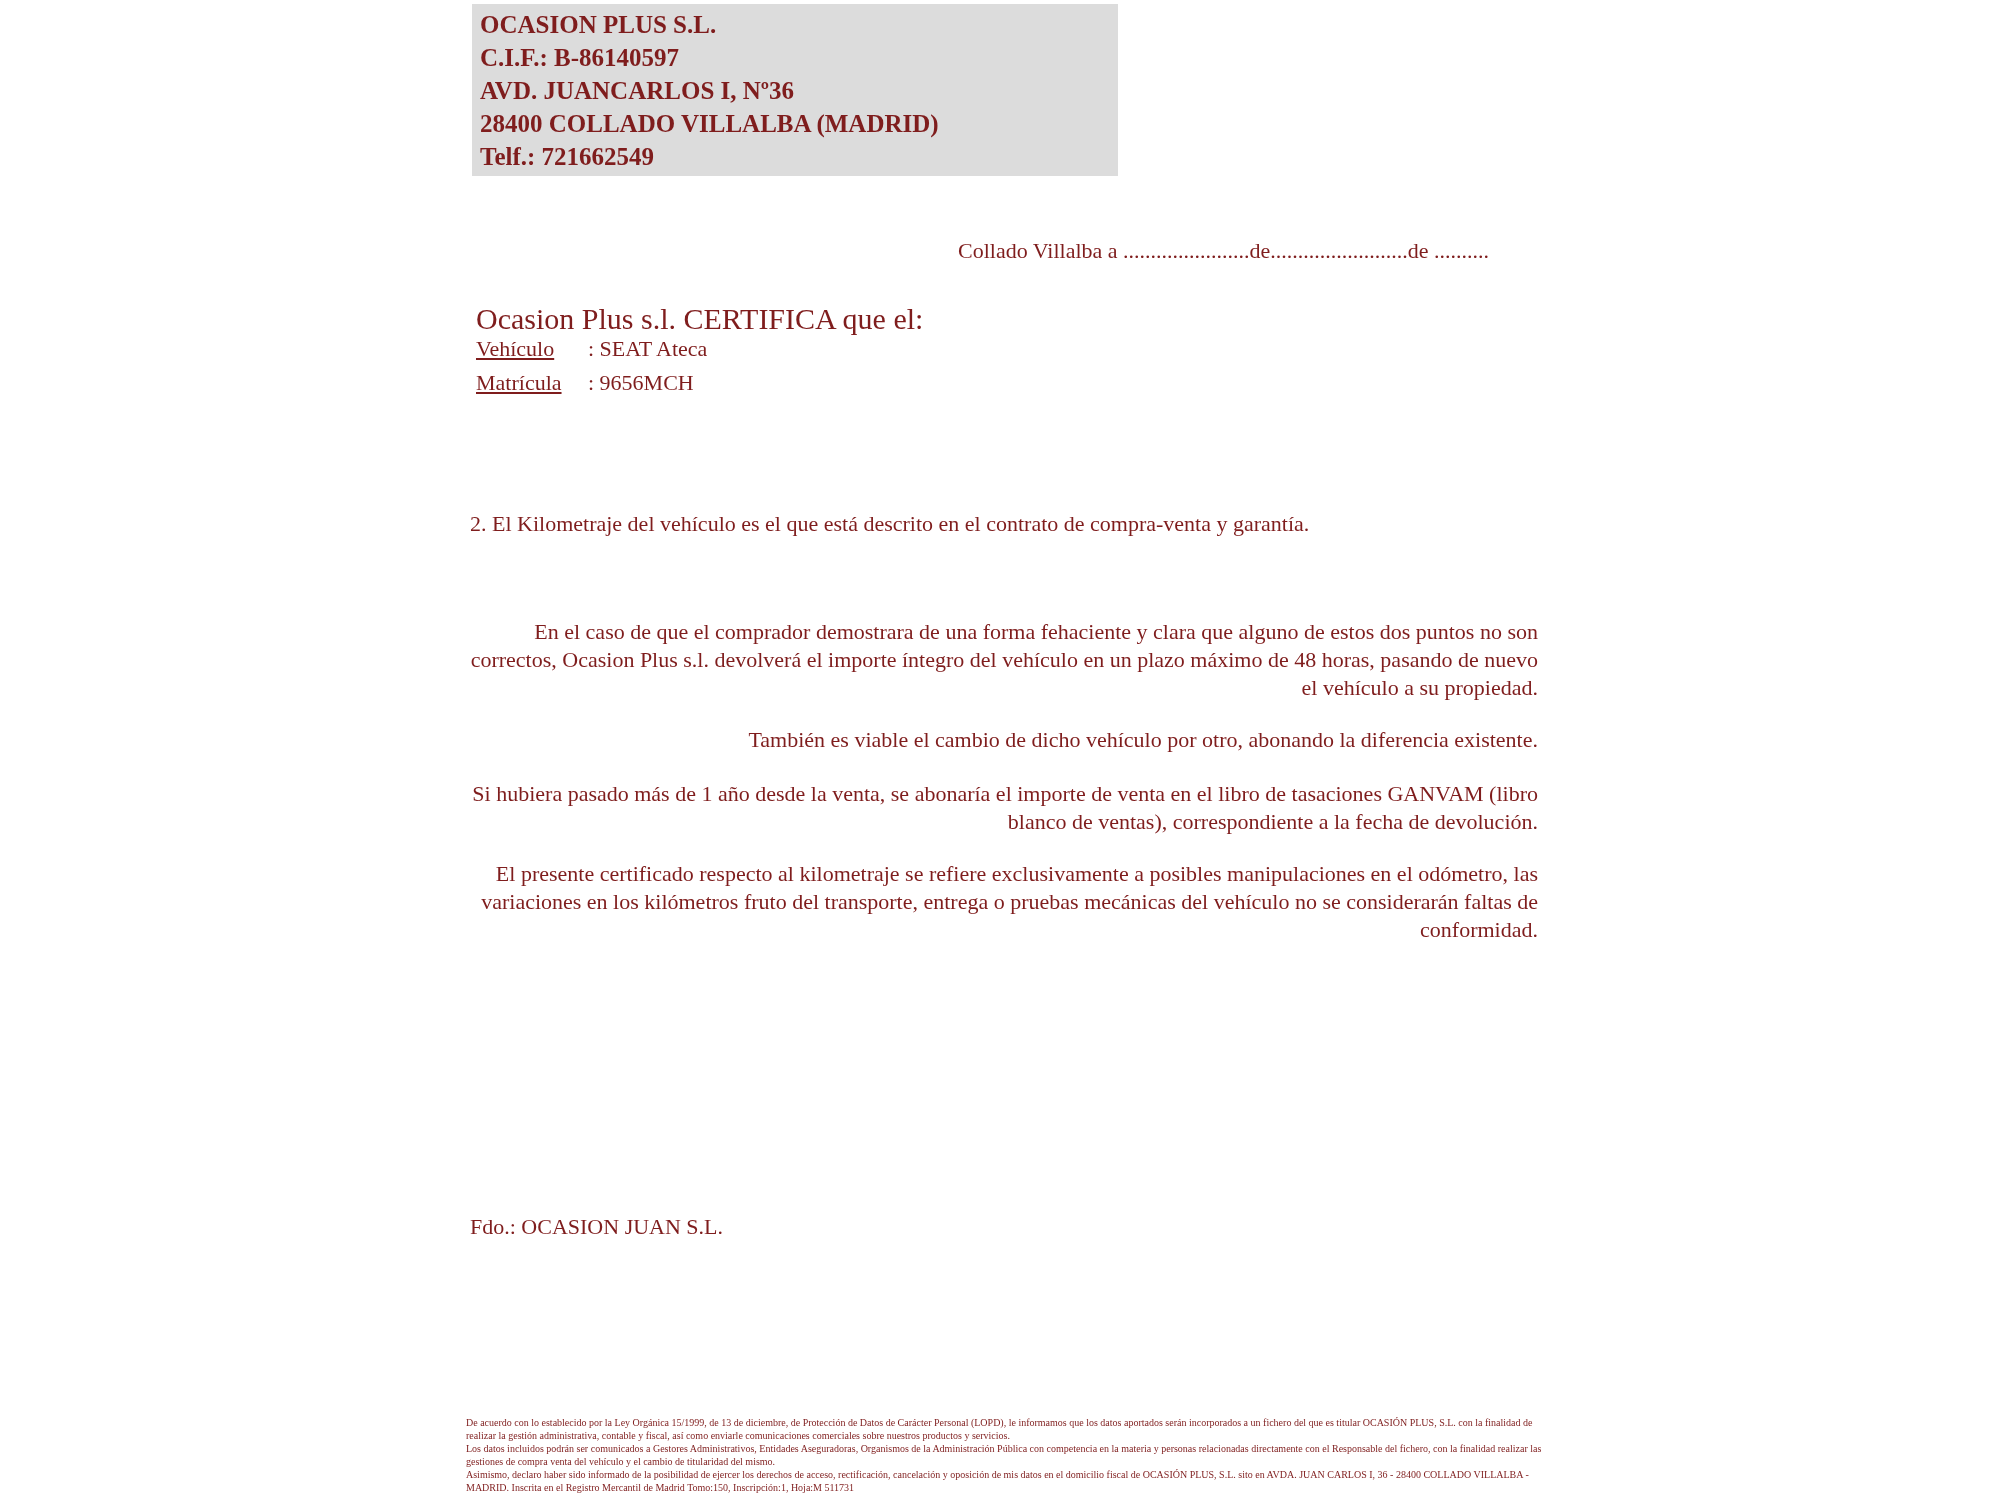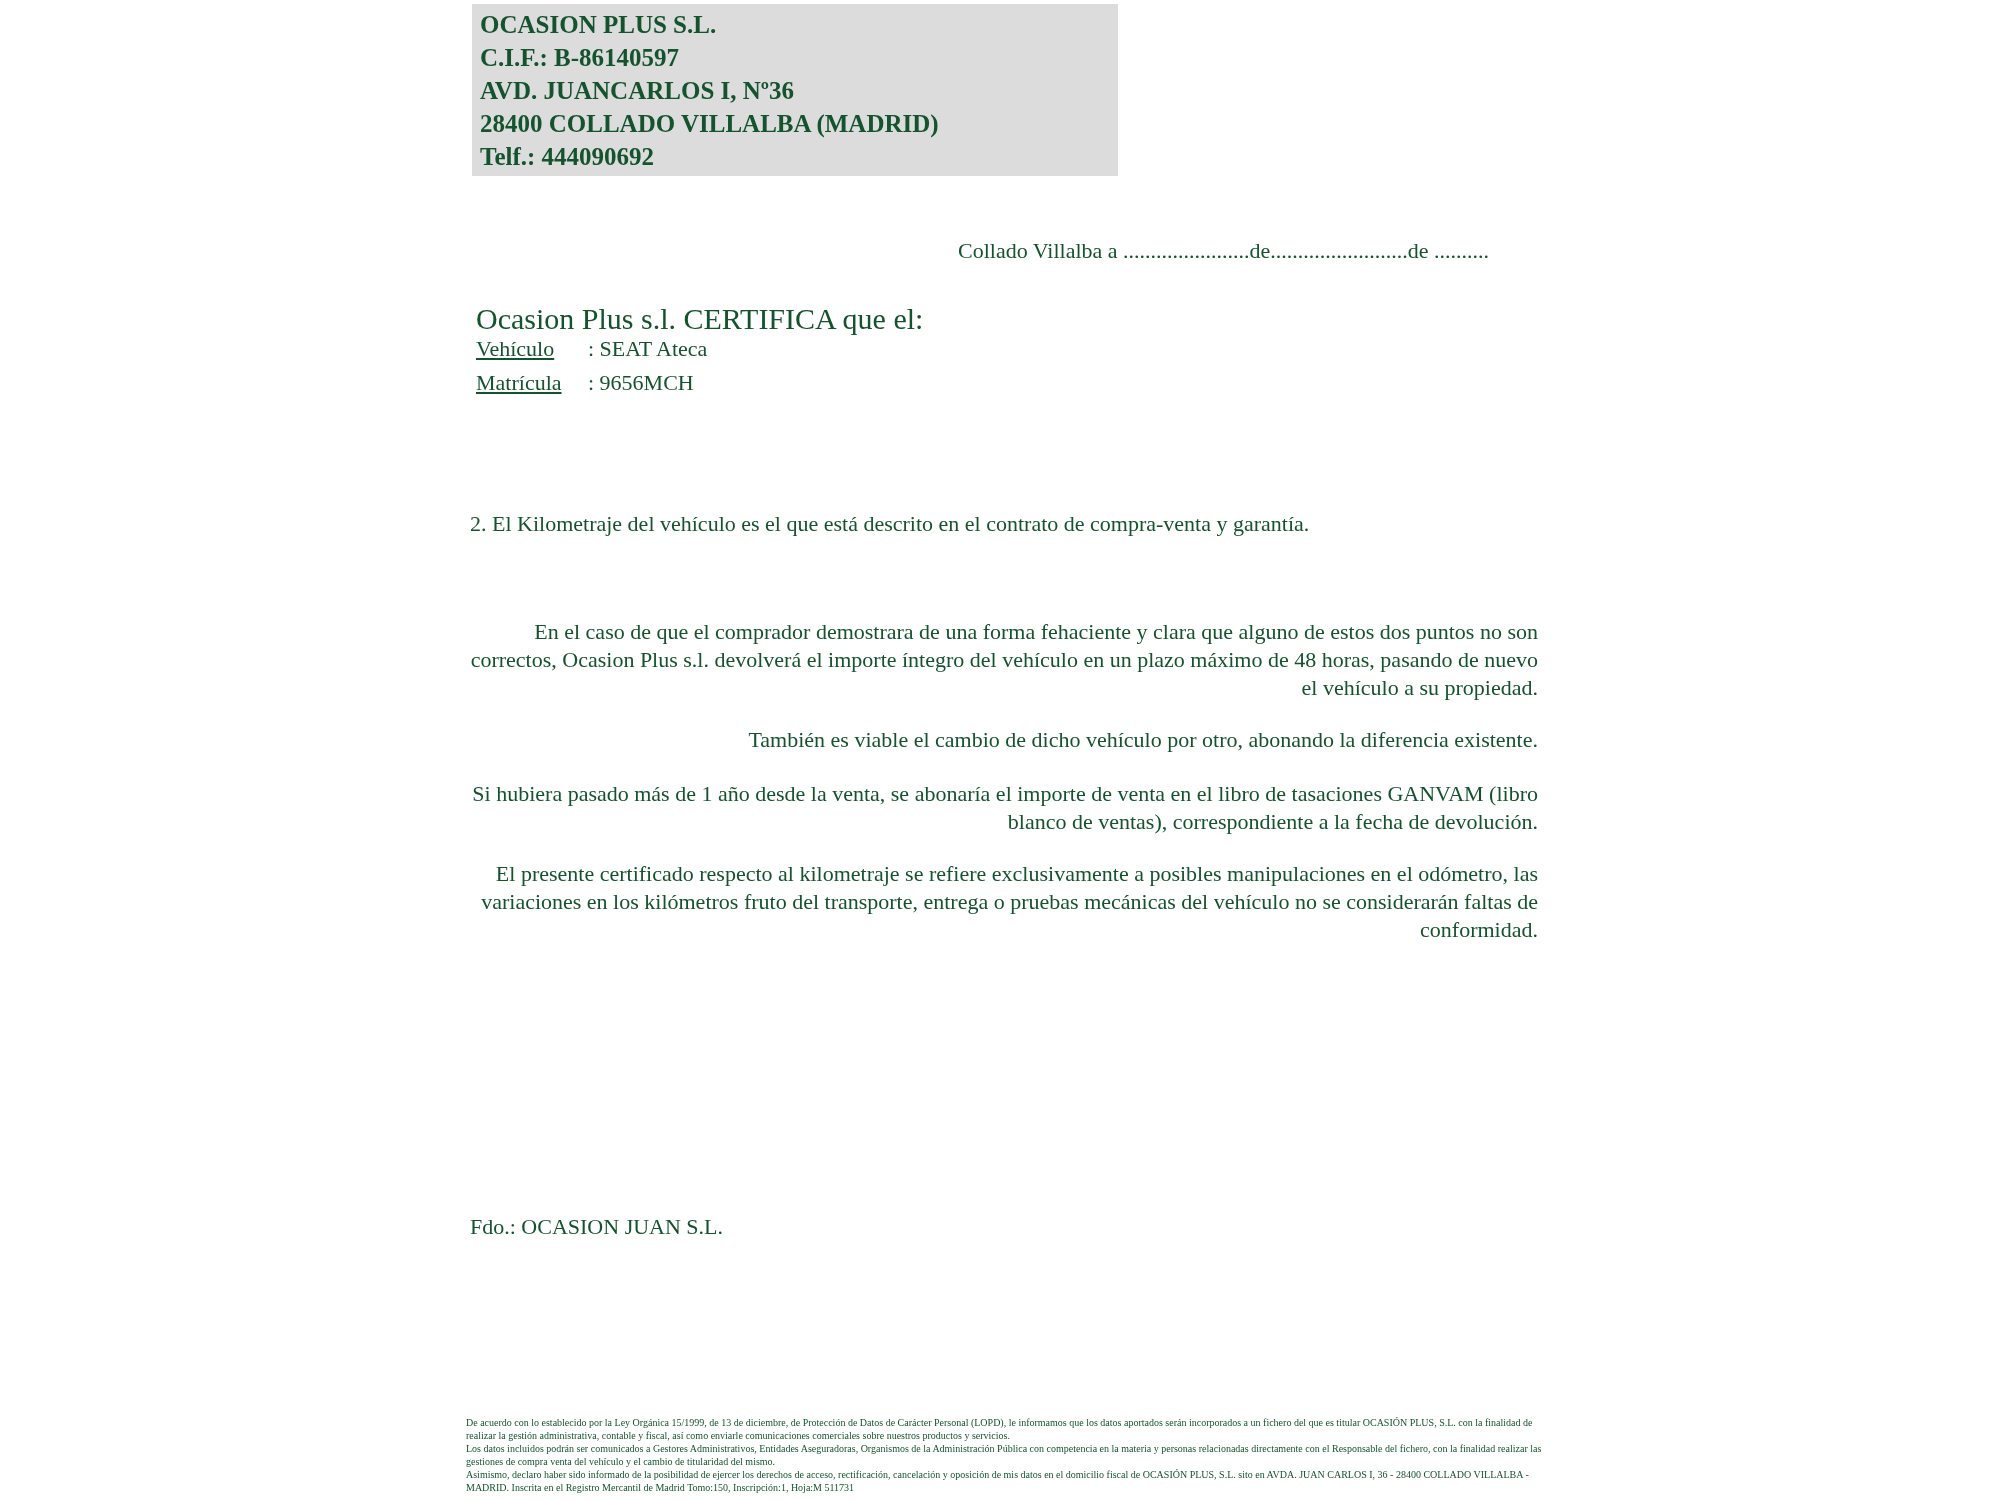--- a/index.html
+++ b/index.html
@@ -6,21 +6,21 @@
     margin: 0;
     padding: 0;
     background: #ffffff;
   }
   .page {
     position: relative;
     width: 2000px;
     height: 1500px;
     background: #ffffff;
     font-family: "Liberation Serif", "DejaVu Serif", serif;
-    color: #14532d;
+    color: #7f1d1d;
     overflow: hidden;
   }
 
   
   .letterhead {
     position: absolute;
     left: 472px;
     top: 4px;
     width: 646px;
     height: 172px;
@@ -115,21 +115,21 @@
 </head>
 <body>
 
 <div class="page">
 
   <div class="letterhead" style="background: rgb(220, 220, 220);">
     <div class="lh-line">OCASION PLUS S.L.</div>
     <div class="lh-line">C.I.F.: B-86140597</div>
     <div class="lh-line">AVD. JUANCARLOS I, Nº36</div>
     <div class="lh-line">28400 COLLADO VILLALBA (MADRID)</div>
-    <div class="lh-line">Telf.: 444090692</div>
+    <div class="lh-line">Telf.: 721662549</div>
   </div>
 
   <div class="date-line">Collado Villalba a .......................de.........................de ..........</div>
 
   <div class="certifies">Ocasion Plus s.l. CERTIFICA que el:</div>
 
   <div class="field-row vehicle">
     <span class="field-label">Vehículo</span><span class="field-value">: SEAT Ateca</span>
   </div>
 

